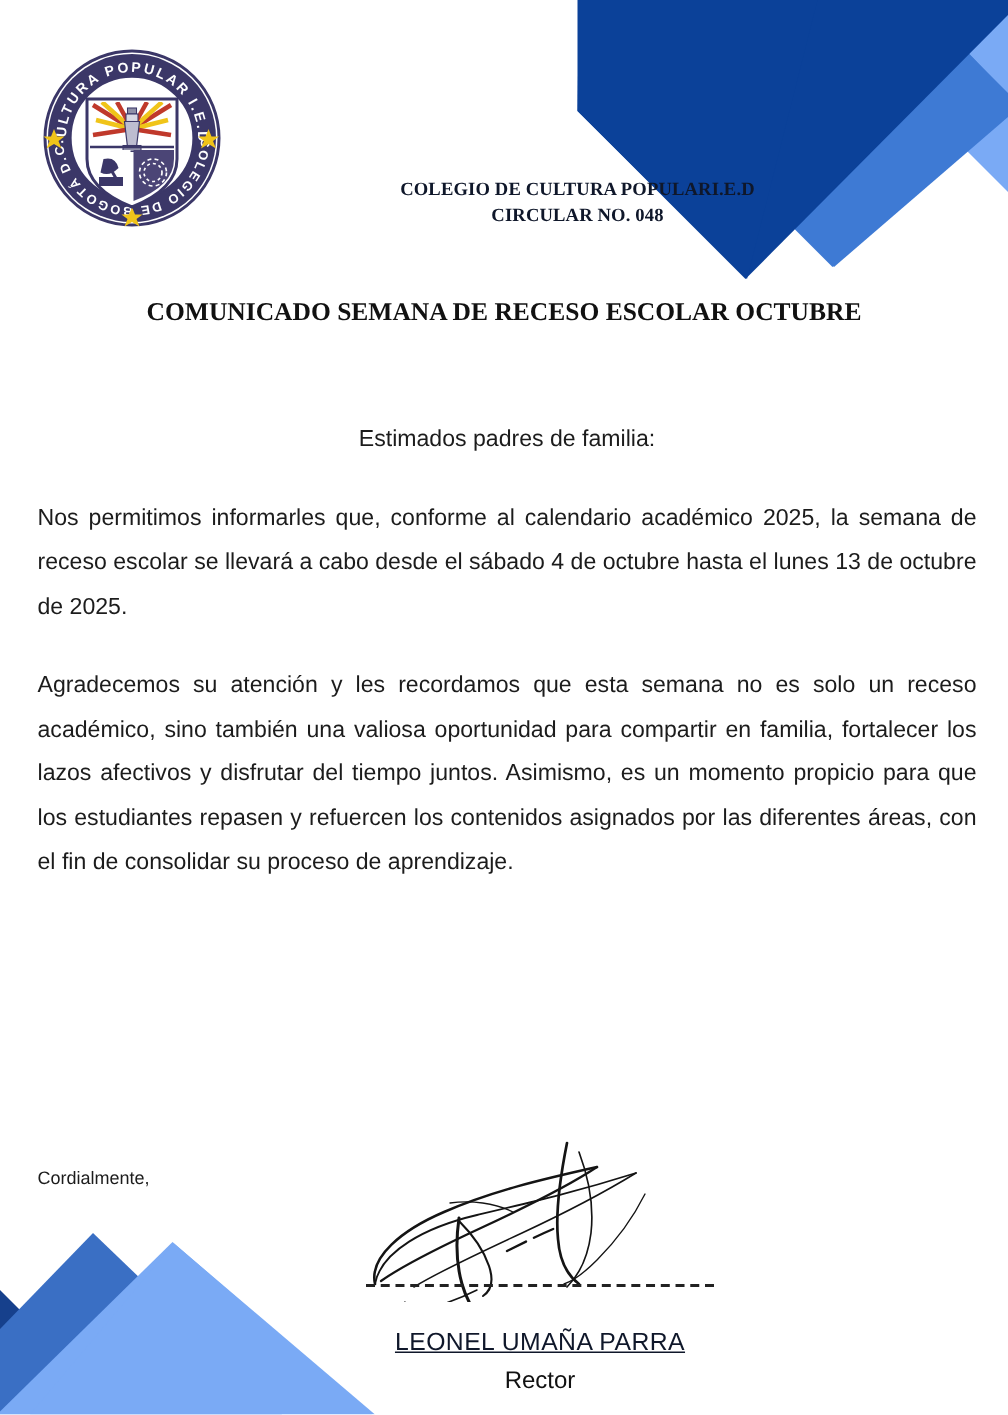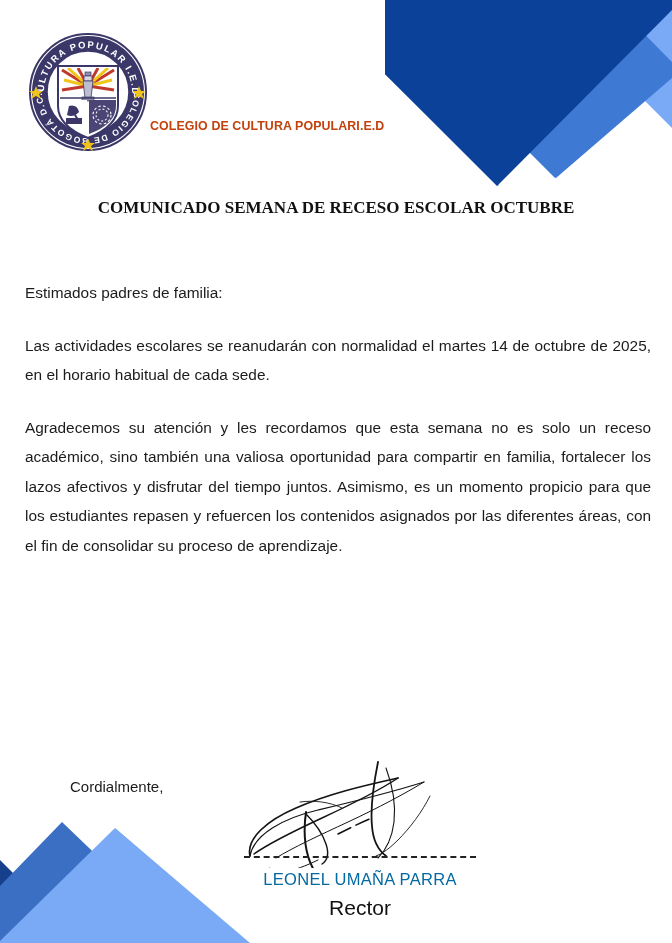--- a/index.html
+++ b/index.html
@@ -45,26 +45,27 @@
     width: 128px;
     height: 128px;
   }
   .logo svg { display: block; width: 128px; height: 128px; }
 
   .org-block {
     position: absolute;
     left: 150px;
     top: 100px;
     width: 470px;
-    text-align: left;
-    color: #c2410c;
+    text-align: center;
+    color: #0f172a;
     font-weight: bold;
     font-size: 12.4px;
     line-height: 17px;
     letter-spacing: 0.1px;
+    font-family: Liberation Serif, serif;
   }
   .org-block div { white-space: nowrap; }
 
   
   .doc-title {
     position: absolute;
     top: 192px;
     left: 36px;
     width: 600px;
     text-align: center;
@@ -83,37 +84,36 @@
     width: 626px;
   }
   .para {
     text-align: justify;
     text-justify: inter-word;
     font-size: 15.4px;
     line-height: 29.5px;
     color: #1c1c1c;
     margin: 0 0 23px 0;
   }
-  .para.plain { text-align: left; }
+  .para.plain { text-align: center; }
 
   
   .sign-block {
     position: absolute;
     left: 0;
     top: 770px;
     width: 672px;
     height: 173px;
   }
   .cordially {
     position: absolute;
     left: 25px;
     top: 8px;
-    font-size: 15px;
+    font-size: 12px;
     color: #1c1c1c;
-    margin-left: 45px;
   }
   .sig-area {
     position: absolute;
     left: 200px;
     top: -10px;
     width: 320px;
     text-align: center;
   }
   .sig-scribble {
     position: relative;
@@ -125,26 +125,27 @@
   .sig-rule {
     width: 232px;
     margin: 0 auto;
     border-top: 2px dashed #222222;
     height: 0;
     position: relative;
     top: -12px;
   }
   .sig-name {
     font-size: 16.5px;
-    color: #0369a1;
+    color: #0f172a;
     letter-spacing: 0.3px;
-    margin-top: 0;
+    margin-top: 16px;
+    text-decoration: underline;
   }
   .sig-role {
-    font-size: 21px;
+    font-size: 16px;
     color: #111111;
     margin-top: 7px;
   }
 </style>
 </head>
 <body>
 
 <div id="page">
 
   <div class="deco-layer">
@@ -236,28 +237,29 @@
         <path d="M 65,72 L 92,72 L 92,78 Q 92,96 65,106 Z" fill="#4b4576"></path>
         <g fill="none" stroke="#ffffff" stroke-width="1.1">
           <circle cx="78" cy="87" r="9" stroke-dasharray="2.6 2.2"></circle>
           <circle cx="78" cy="87" r="6" stroke-dasharray="2 2"></circle>
         </g>
       </svg>
     </div>
 
     <div class="org-block">
       <div>COLEGIO DE CULTURA POPULARI.E.D</div>
+      <div>CIRCULAR NO. 048</div>
     </div>
   </div>
 
   <div class="doc-title">COMUNICADO SEMANA DE RECESO ESCOLAR OCTUBRE</div>
 
   <div class="body-wrap">
     <p class="para plain">Estimados padres de familia:</p>
-    <p class="para">Las actividades escolares se reanudarán con normalidad el martes 14 de octubre de 2025, en el horario habitual de cada sede.</p>
+    <p class="para">Nos permitimos informarles que, conforme al calendario académico 2025, la semana de receso escolar se llevará a cabo desde el sábado 4 de octubre hasta el lunes 13 de octubre de 2025.</p>
     <p class="para">Agradecemos su atención y les recordamos que esta semana no es solo un receso académico, sino también una valiosa oportunidad para compartir en familia, fortalecer los lazos afectivos y disfrutar del tiempo juntos. Asimismo, es un momento propicio para que los estudiantes repasen y refuercen los contenidos asignados por las diferentes áreas, con el fin de consolidar su proceso de aprendizaje.</p>
   </div>
 
   <div class="sign-block">
     <div class="cordially">Cordialmente,</div>
 
     <div class="sig-area">
       <div class="sig-scribble">
         <svg viewBox="0 0 300 108" xmlns="http://www.w3.org/2000/svg">
           <g fill="none" stroke="#141414" stroke-linecap="round" stroke-linejoin="round">

